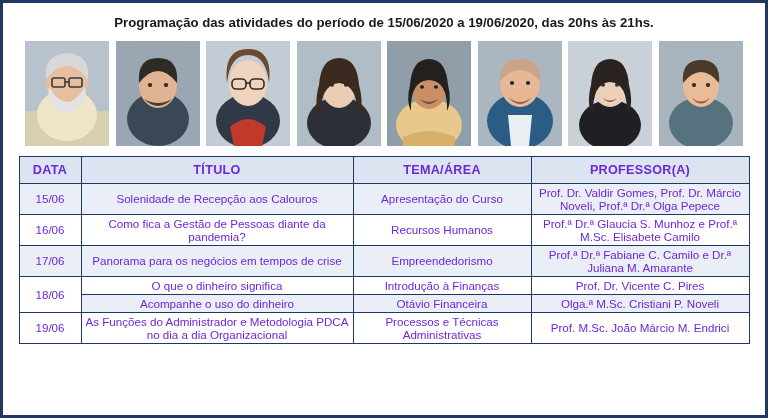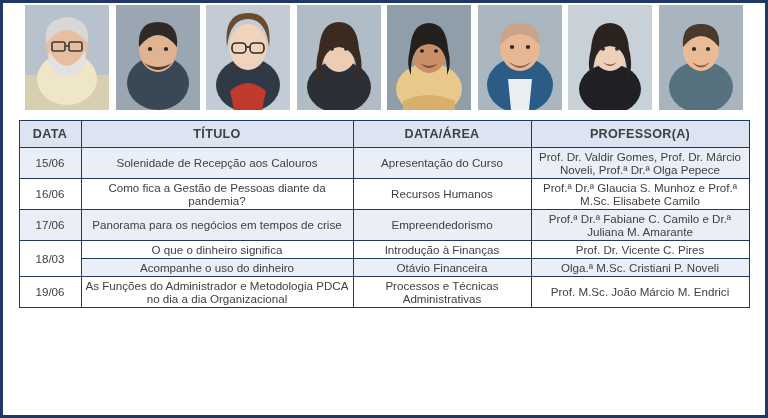--- a/index.html
+++ b/index.html
@@ -49,21 +49,21 @@
     margin: 10px auto 0 auto;
     border-collapse: collapse;
     table-layout: fixed;
   }
   table.schedule th, table.schedule td {
     border: 1px solid #1f3864;
     padding: 2px 4px;
     text-align: center;
     vertical-align: middle;
     font-size: 11.6px;
-    color: #404040;
+    color: #6d28d9;
     line-height: 1.12;
   }
   table.schedule thead th {
     background: #dbe4f0;
     font-weight: bold;
     font-size: 12.6px;
     letter-spacing: 0.3px;
     height: 22px;
   }
   col.c-data { width: 62px; }
@@ -75,20 +75,21 @@
   tr.row-even td { background: #ffffff; }
 
   td.tema { }
   td.data { font-size: 12px; }
 </style>
 </head>
 <body>
 
 <div class="page">
 
+  <div class="title">Programação das atividades do período de 15/06/2020 a 19/06/2020, das 20hs às 21hs.</div>
 
   <div class="photos">
 
     <div class="photo">
       <svg viewBox="0 0 84 105" xmlns="http://www.w3.org/2000/svg">
         <rect width="84" height="105" fill="#b7c2cc"></rect>
         <rect y="70" width="84" height="35" fill="#d7cfae"></rect>
         <ellipse cx="42" cy="74" rx="30" ry="26" fill="#efe6c8"></ellipse>
         <ellipse cx="42" cy="40" rx="21" ry="25" fill="#e7bfa0"></ellipse>
         <path d="M21 38 q21 -26 42 0 q3 -24 -21 -26 q-24 2 -21 26z" fill="#d8d8d8"></path>
@@ -191,21 +192,21 @@
     <colgroup>
       <col class="c-data">
       <col class="c-titulo">
       <col class="c-tema">
       <col class="c-prof">
     </colgroup>
     <thead>
       <tr>
         <th>DATA</th>
         <th>TÍTULO</th>
-        <th>DATA/ÁREA</th>
+        <th>TEMA/ÁREA</th>
         <th>PROFESSOR(A)</th>
       </tr>
     </thead>
     <tbody>
       <tr class="row-odd">
         <td class="data">15/06</td>
         <td>Solenidade de Recepção aos Calouros</td>
         <td class="tema">Apresentação do Curso</td>
         <td>Prof. Dr. Valdir Gomes, Prof. Dr. Márcio Noveli, Prof.ª Dr.ª Olga Pepece</td>
       </tr>
@@ -215,21 +216,21 @@
         <td class="tema">Recursos Humanos</td>
         <td>Prof.ª Dr.ª Glaucia S. Munhoz e Prof.ª M.Sc. Elisabete Camilo</td>
       </tr>
       <tr class="row-odd">
         <td class="data">17/06</td>
         <td>Panorama para os negócios em tempos de crise</td>
         <td class="tema">Empreendedorismo</td>
         <td>Prof.ª Dr.ª Fabiane C. Camilo e Dr.ª Juliana M. Amarante</td>
       </tr>
       <tr class="row-even">
-        <td class="data" rowspan="2">18/03</td>
+        <td class="data" rowspan="2">18/06</td>
         <td>O que o dinheiro significa</td>
         <td class="tema">Introdução à Finanças</td>
         <td>Prof. Dr. Vicente C. Pires</td>
       </tr>
       <tr class="row-odd">
         <td>Acompanhe o uso do dinheiro</td>
         <td class="tema">Otávio Financeira</td>
         <td>Olga.ª M.Sc. Cristiani P. Noveli</td>
       </tr>
       <tr class="row-even">

